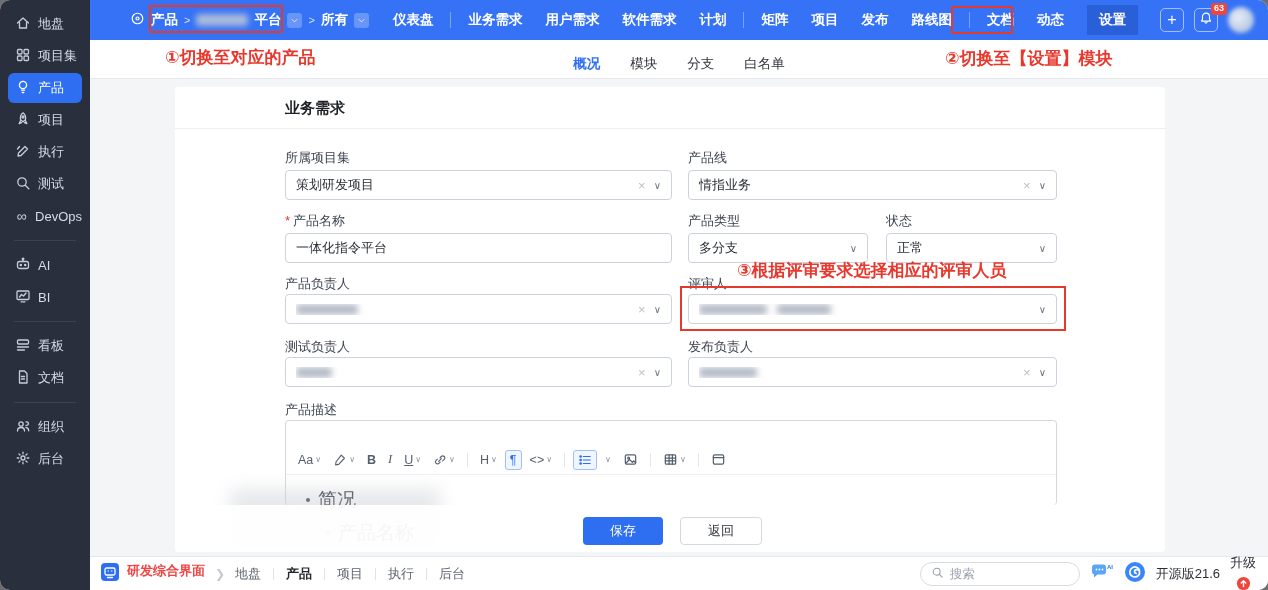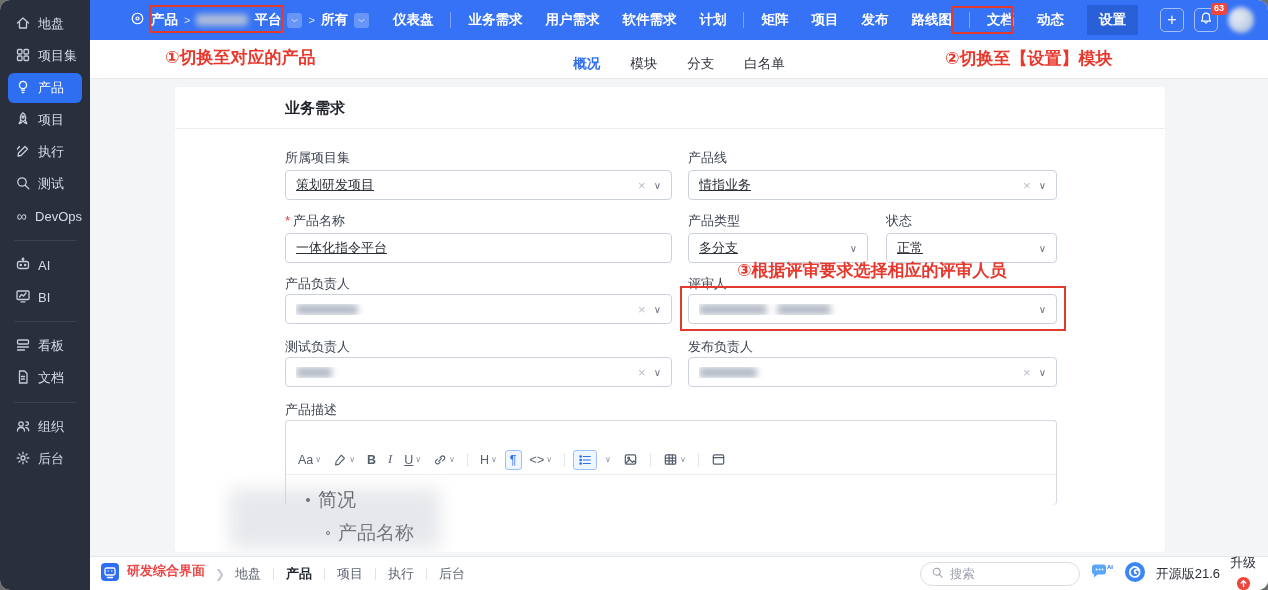--- a/index.html
+++ b/index.html
@@ -41,21 +41,21 @@
 
   
   .content { position:absolute; left:0; right:0; top:79px; bottom:34px; background:#f4f5f7; }
   .card { position:absolute; left:85px; top:8px; width:990px; height:465px; background:#fff; border-radius:4px; overflow:hidden; }
   .card-title { position:absolute; left:110px; top:12px; font-size:15px; font-weight:700; color:#1f2329; }
   .card-hr { position:absolute; left:0; right:0; top:41px; height:1px; background:#eceef3; }
 
   .f-label { position:absolute; font-size:13px; color:#3c4350; }
   .req { color:#e8372c; margin-right:3px; }
   .f-input { position:absolute; height:30px; border:1px solid #ccd2dc; border-radius:4px; background:#fff; display:flex; align-items:center; padding:0 10px; font-size:13px; color:#2b2f36; }
-  .f-input .grow { flex:1; display:flex; align-items:flex-end; gap:10px; overflow:hidden;text-decoration:underline; }
+  .f-input .grow { flex:1; display:flex; align-items:flex-end; gap:10px; overflow:hidden; }
   .f-input .x { color:#b9bfca; font-size:13px; margin-right:8px; }
   .f-input .caret { color:#6b7280; font-size:10px; }
   .name-blur { height:11px; background:#aeb5c2; border-radius:3px; filter:blur(3px); opacity:.9; }
 
   .red-note { position:absolute; color:#e8372c; font-size:17px; font-weight:600; white-space:nowrap; z-index:40; }
   .red-frame { position:absolute; border:2px solid #e23b2e; z-index:30; pointer-events:none; }
 
   
   .editor { position:absolute; left:110px; top:333px; width:772px; height:85px; border:1px solid #d4d8e0; border-radius:4px; border-bottom:none; }
   .ed-toolbar { height:30px; display:flex; align-items:center; gap:4px; padding:0 8px; border-bottom:1px solid #eef0f4; color:#55606e; font-size:12.5px;margin-top:24px; }
@@ -425,20 +425,24 @@
                 <span>简况</span>
               </div>
             <div class="ed-li">
                 <span class="circ"></span>
                 <span>产品名称</span>
               </div>
           </div>
         </div>
 
         <div class="blur-blob"></div>
+        <div class="save-band">
+          <div class="btn btn-save">保存</div>
+          <div class="btn btn-back">返回</div>
+        </div>
       </div>
     </div>
 
     <div class="footer">
       <div class="foot-app">
         <span><svg width="20" height="20" viewBox="0 0 20 20">
               <rect x="1" y="1" width="18" height="18" rx="4" fill="#2e6ff2" stroke="none"></rect>
               <rect x="5" y="6" width="10" height="7" rx="1.5" stroke="#fff"></rect>
               <circle cx="8.2" cy="9" r=".7" fill="#fff" stroke="none"></circle>
               <circle cx="11.8" cy="9" r=".7" fill="#fff" stroke="none"></circle>

